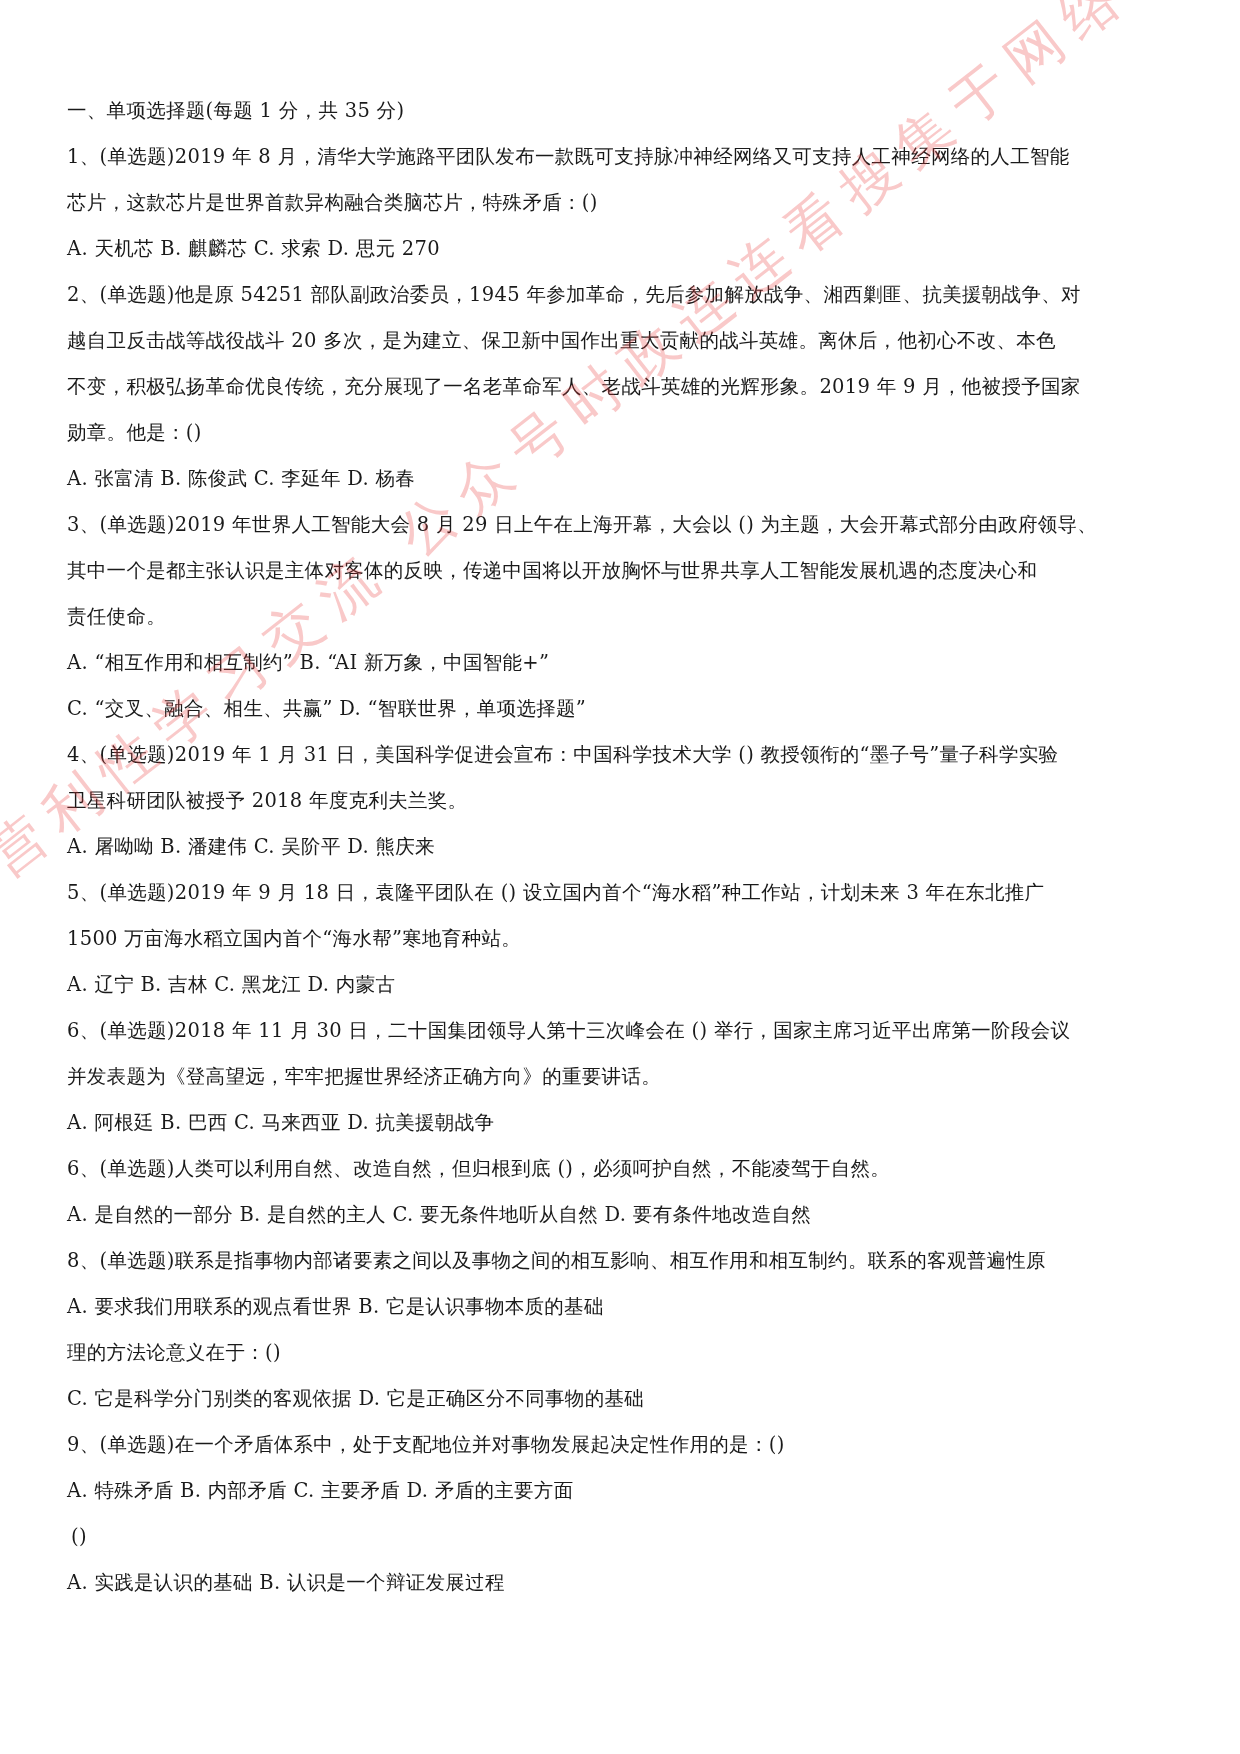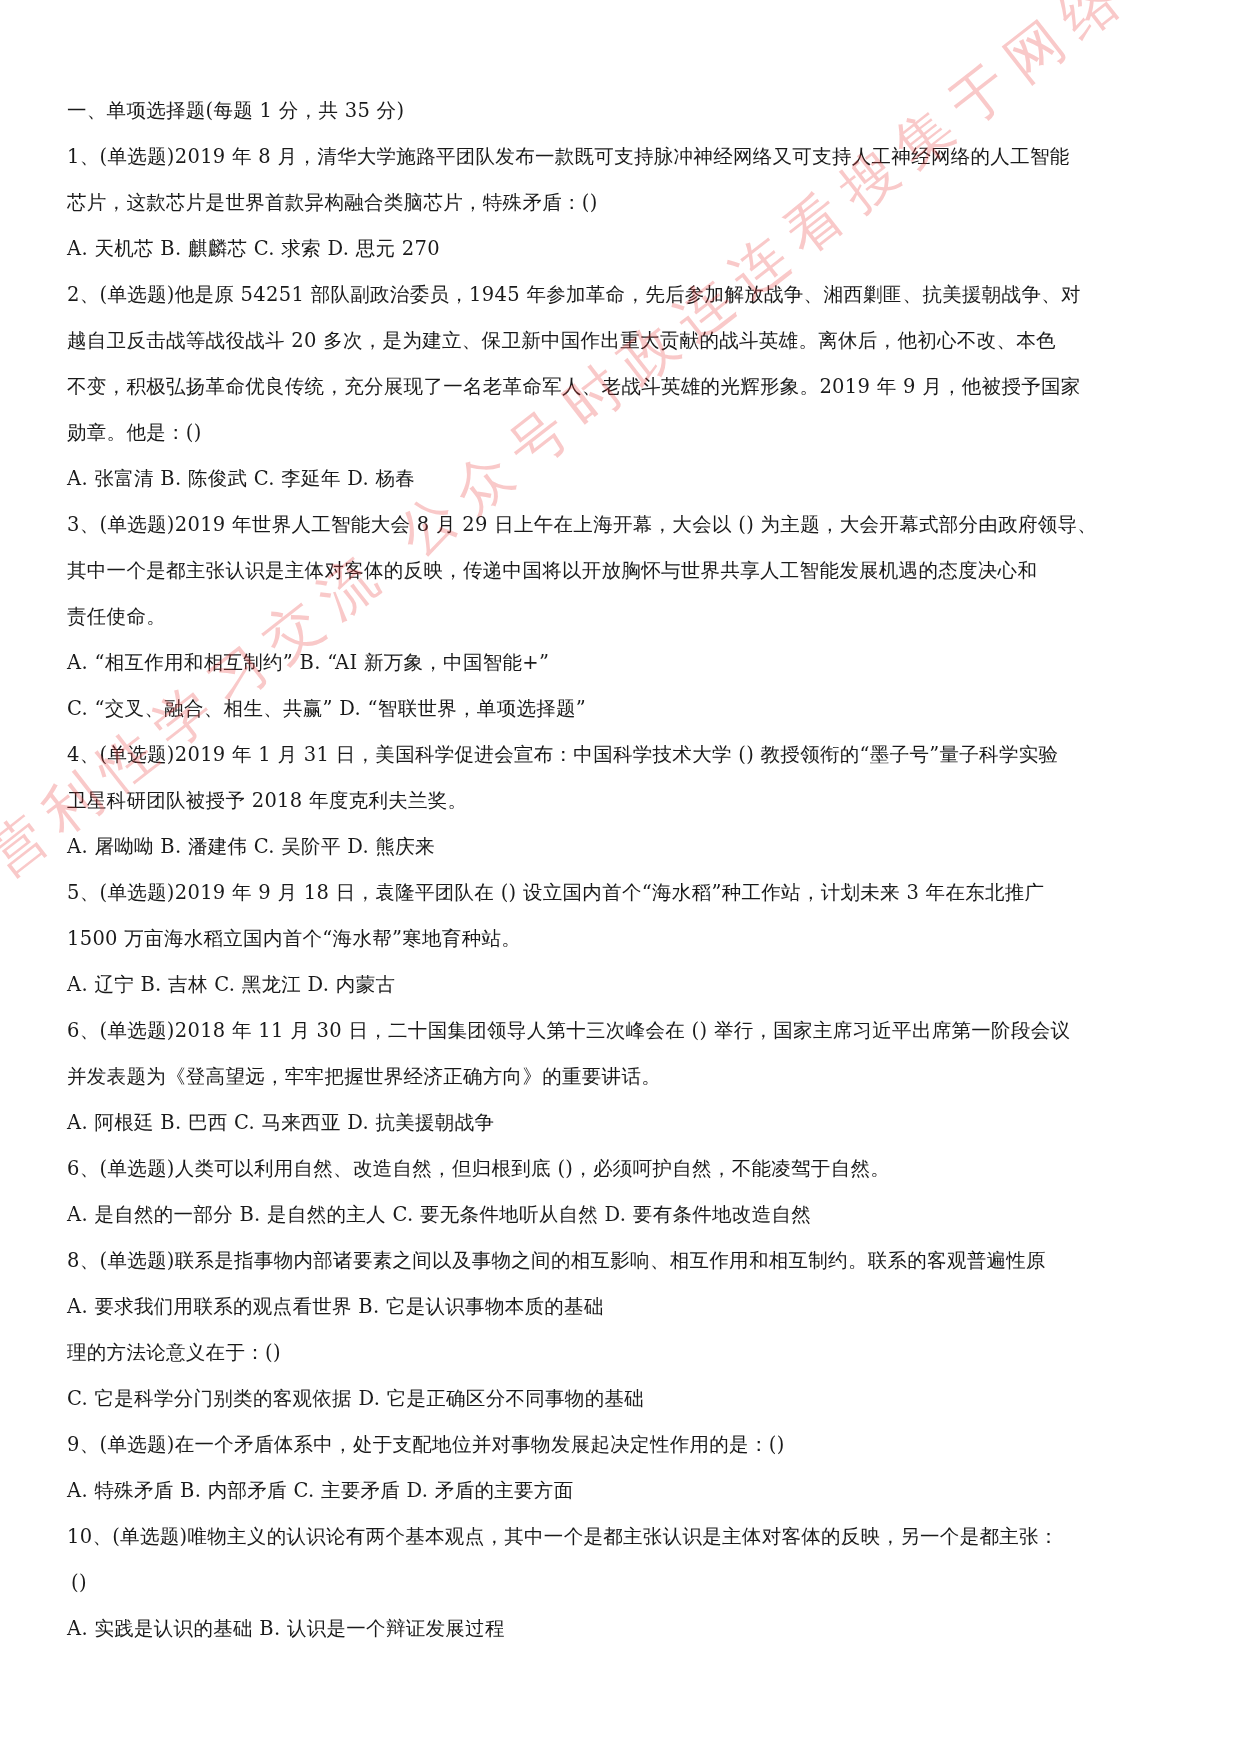--- a/index.html
+++ b/index.html
@@ -98,19 +98,18 @@
     <div class="line">理的方法论意义在于：()</div>
     <div class="line">C. 它是科学分门别类的客观依据 D. 它是正确区分不同事物的基础</div>
   </div>
 
   <div>
     <div class="line">9、(单选题)在一个矛盾体系中，处于支配地位并对事物发展起决定性作用的是：()</div>
     <div class="line">A. 特殊矛盾 B. 内部矛盾 C. 主要矛盾 D. 矛盾的主要方面</div>
   </div>
 
   <div>
-    <div class="line">10、(单选题)唯物主义的认识论有两个基本观点，其中一个是都主张认识是主体对客体的反映，另一个是都主张：</div>
     <div class="line wrap-indent"> ()</div>
     <div class="line">A. 实践是认识的基础 B. 认识是一个辩证发展过程</div>
   </div>
 </div>
 
 <div class="watermark">非营利性学习交流 公众号时政连连看搜集于网络</div>
 
 </body></html>

